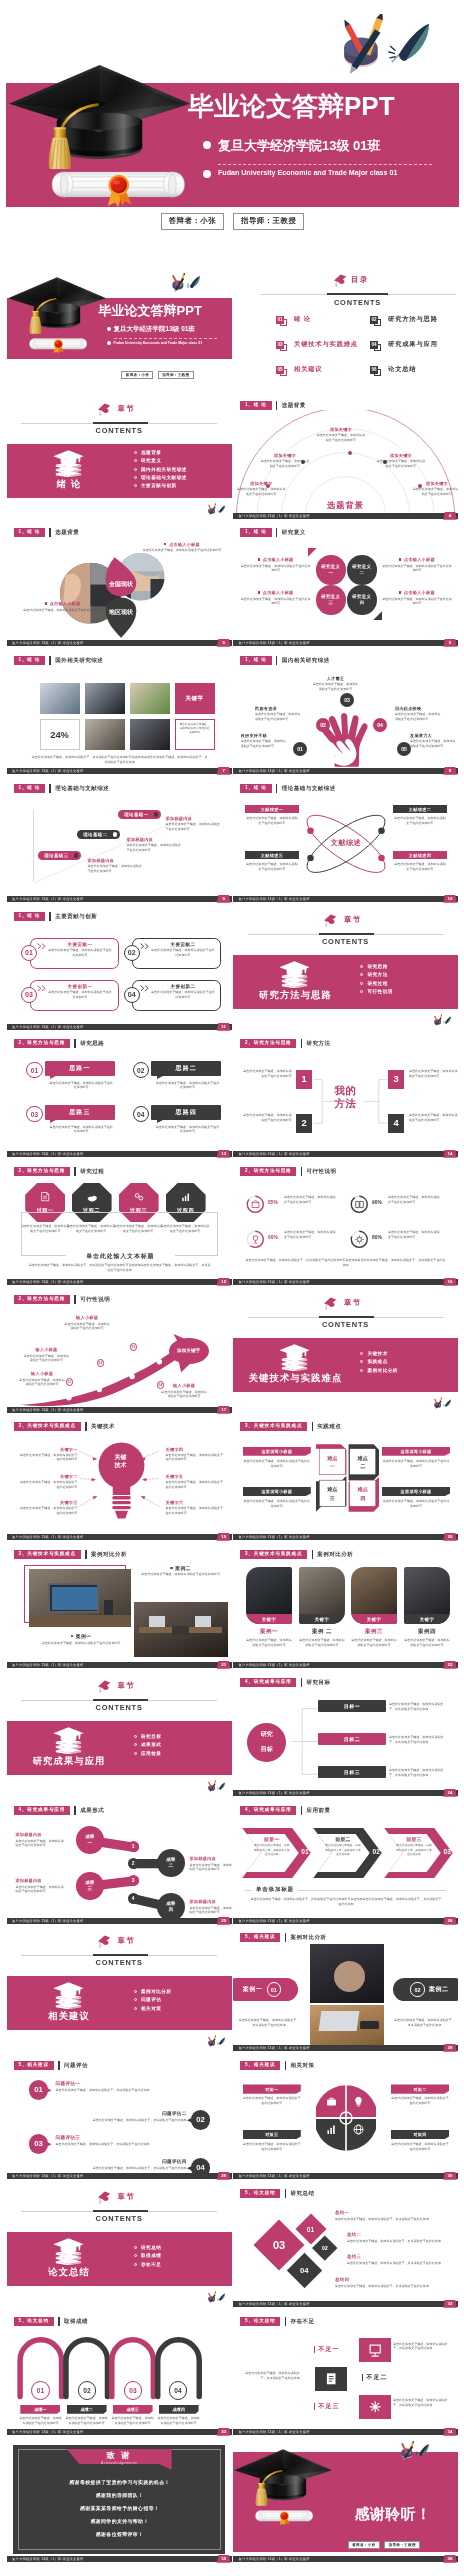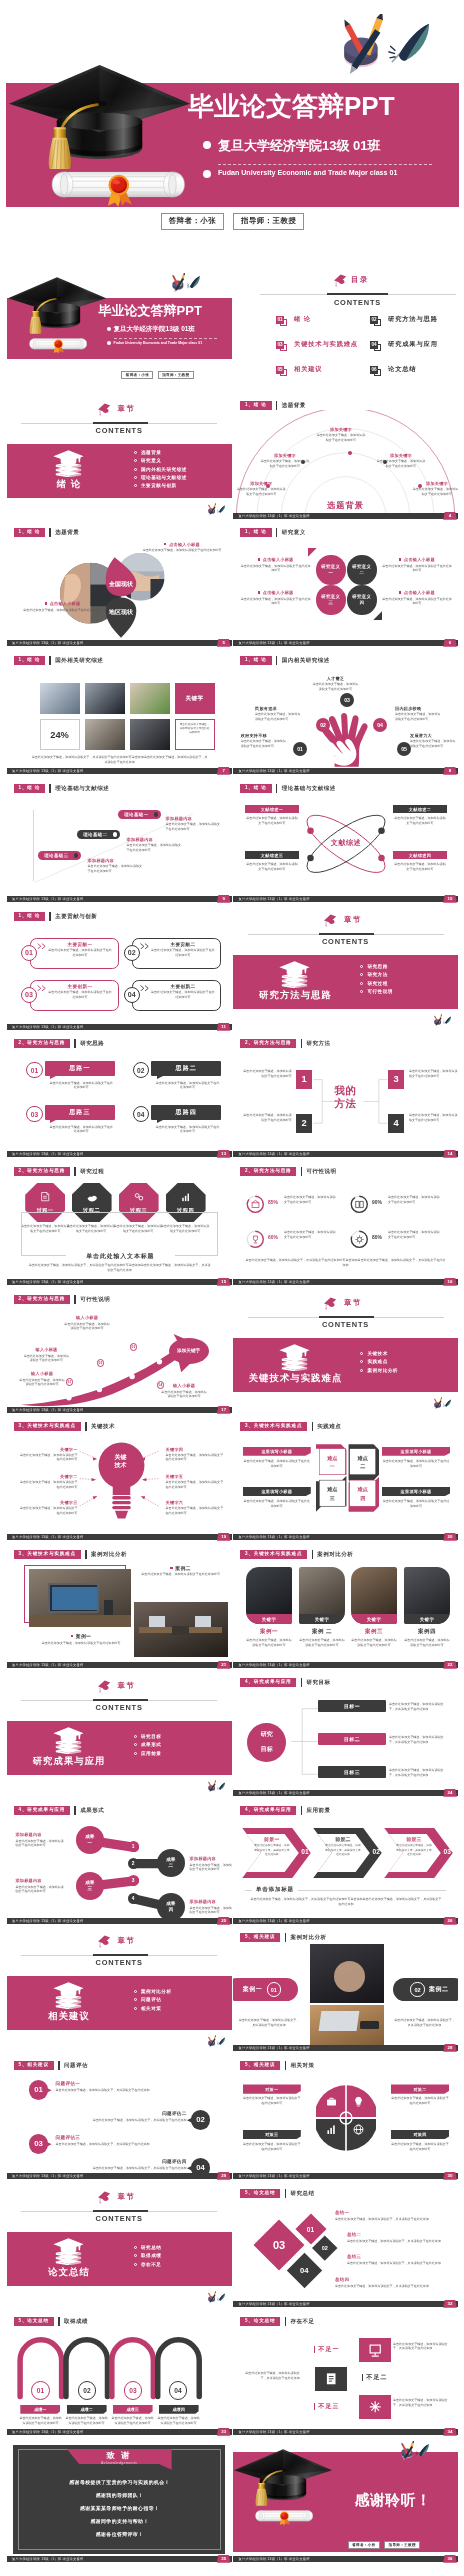--- a/index.html
+++ b/index.html
@@ -156,21 +156,21 @@
 .slab{position:absolute;font-size:6px;font-weight:bold;letter-spacing:1.1px;padding-left:3.3px;line-height:1.2;}
 
 .thx-bg{position:absolute;left:6.6px;top:5.5px;width:212px;height:109px;background:#3c3c3c;}
 .thx-in{position:absolute;left:11px;top:9.8px;width:203px;height:101px;border:0.5px solid #8a8a8a;}
 .thx-rib{position:absolute;left:60px;top:9.8px;width:105px;height:21px;background:#bb3c6d;clip-path:polygon(0 0,100% 0,100% 100%,88% 72%,12% 72%);}
 .thx-t{position:absolute;left:60px;top:11px;width:105px;text-align:center;color:#fff;font-size:8.2px;font-weight:bold;letter-spacing:2.2px;}
 .thx-en{position:absolute;left:60px;top:22px;width:105px;text-align:center;color:#f0c0d2;font-size:3.6px;letter-spacing:0.3px;}
 .thx-body{position:absolute;left:22px;top:40px;width:182px;text-align:center;}
 .thx-l{color:#fff;font-size:4.9px;font-weight:bold;letter-spacing:0.4px;margin-bottom:7.1px;}
 
-.end-t{position:absolute;left:100px;top:52px;width:120px;text-align:center;font-size:14.8px;font-weight:bold;color:#fff;letter-spacing:0.5px;}
+.end-t{position:absolute;left:100px;top:66px;width:120px;text-align:center;font-size:14.8px;font-weight:bold;color:#fff;letter-spacing:0.5px;}
 
 </style>
 </head>
 <body>
 
 <div class="page">
 <div class="hero">
 <div class="hero-bg"></div>
 <div class="hero-cap"><svg viewBox="0 0 360 233" width="181" height="153" style="overflow:visible">
 <defs>

